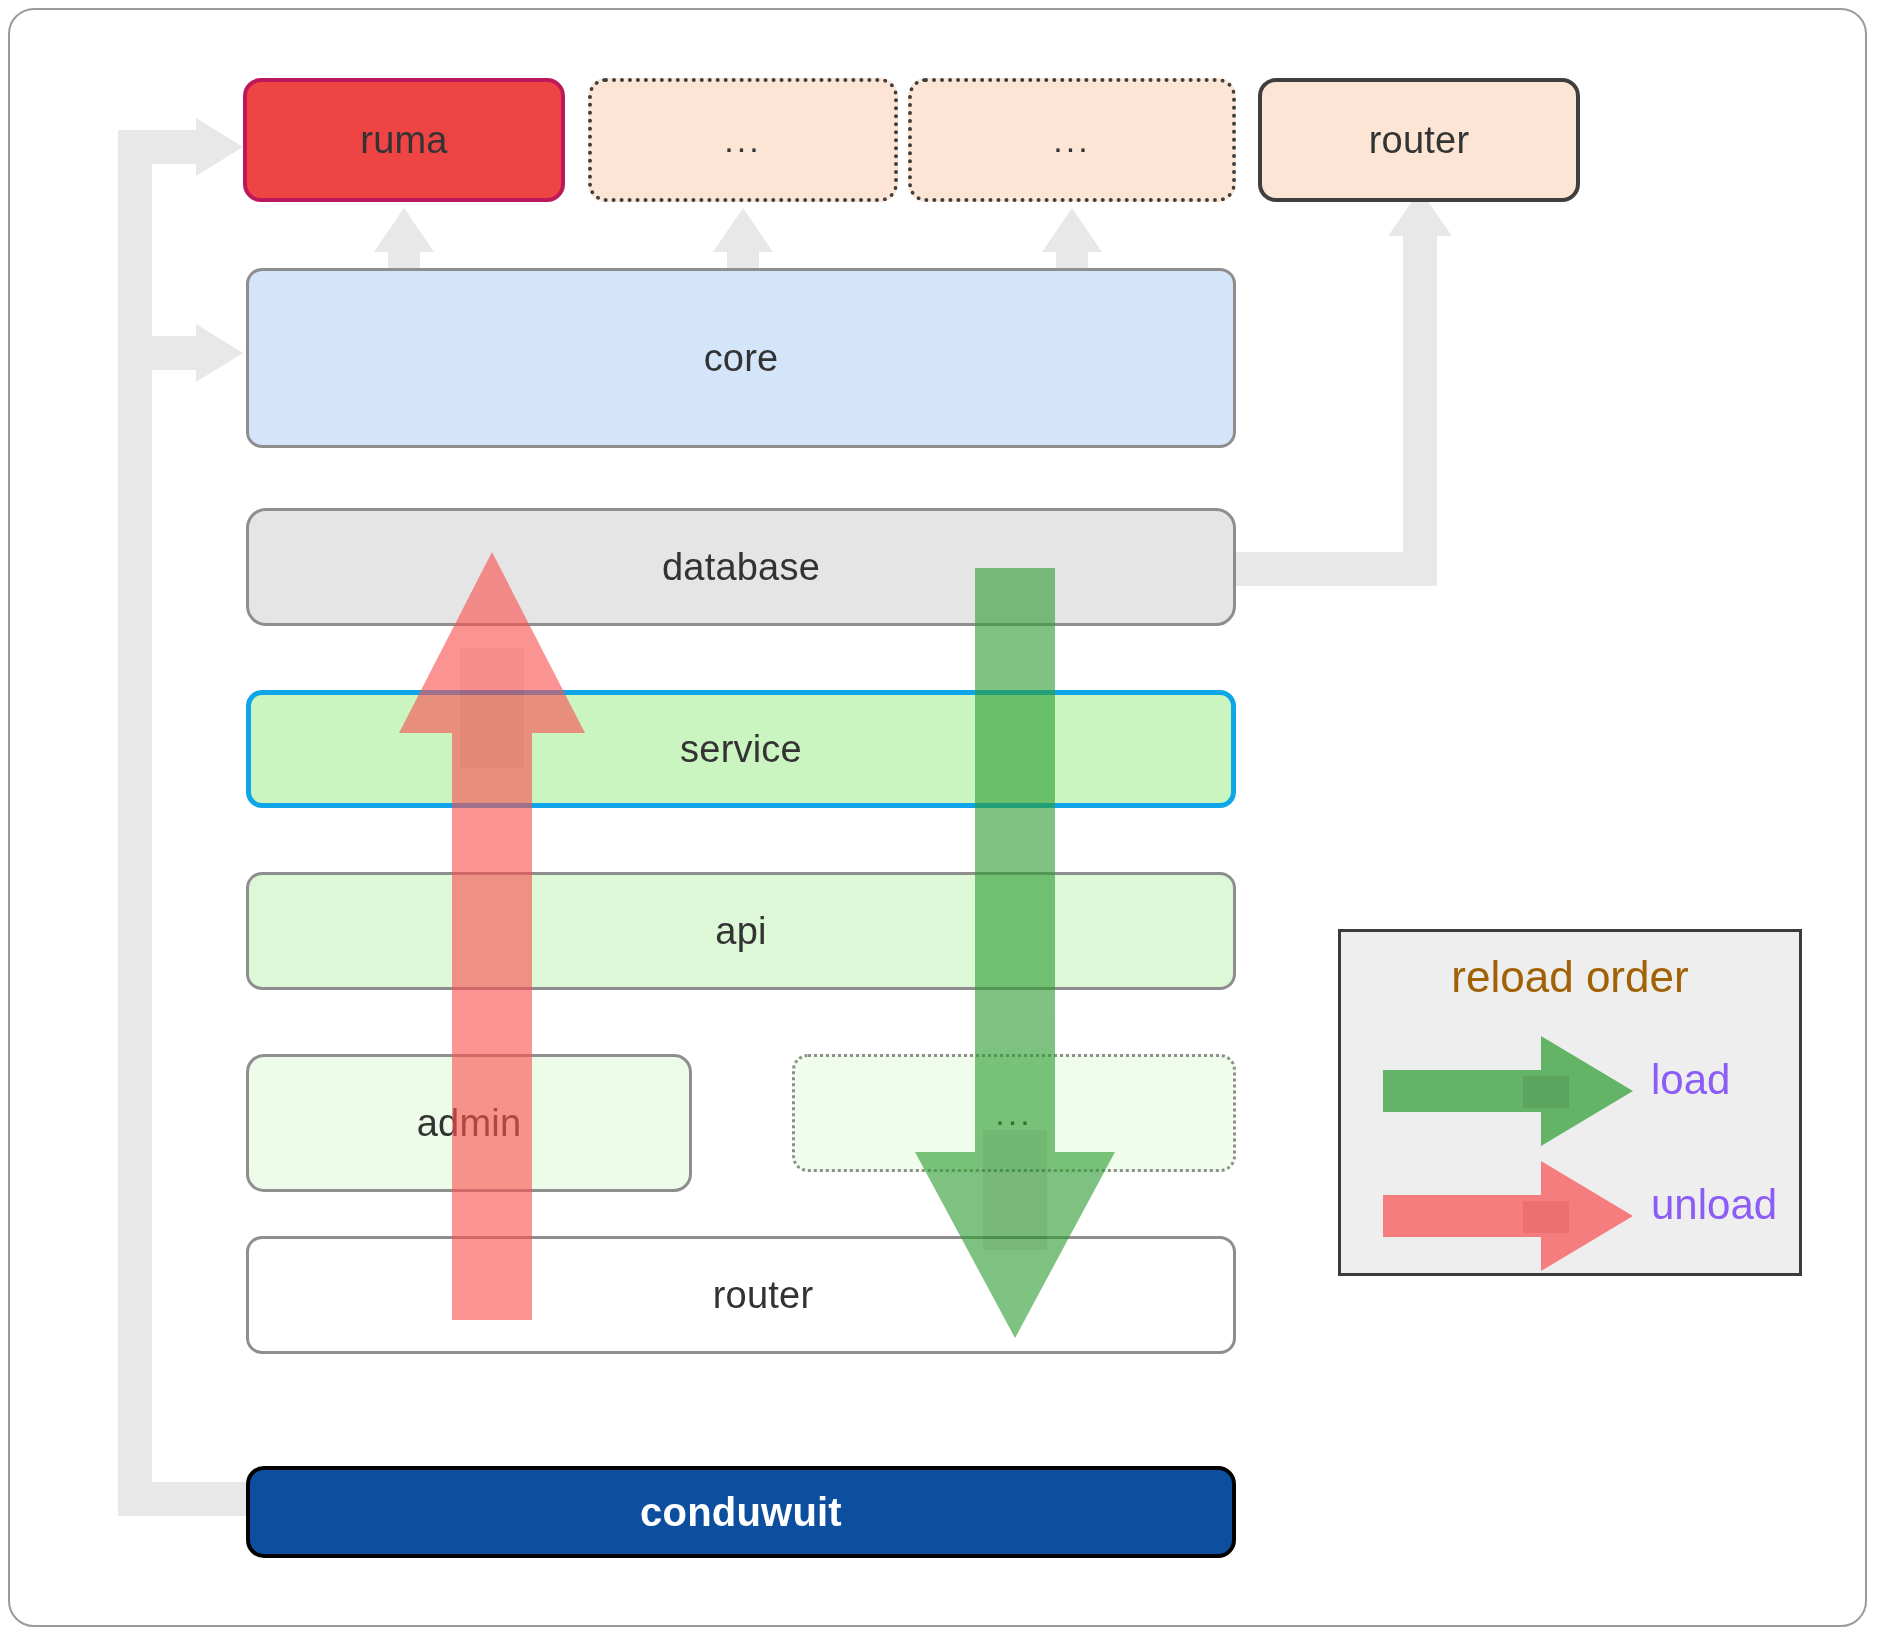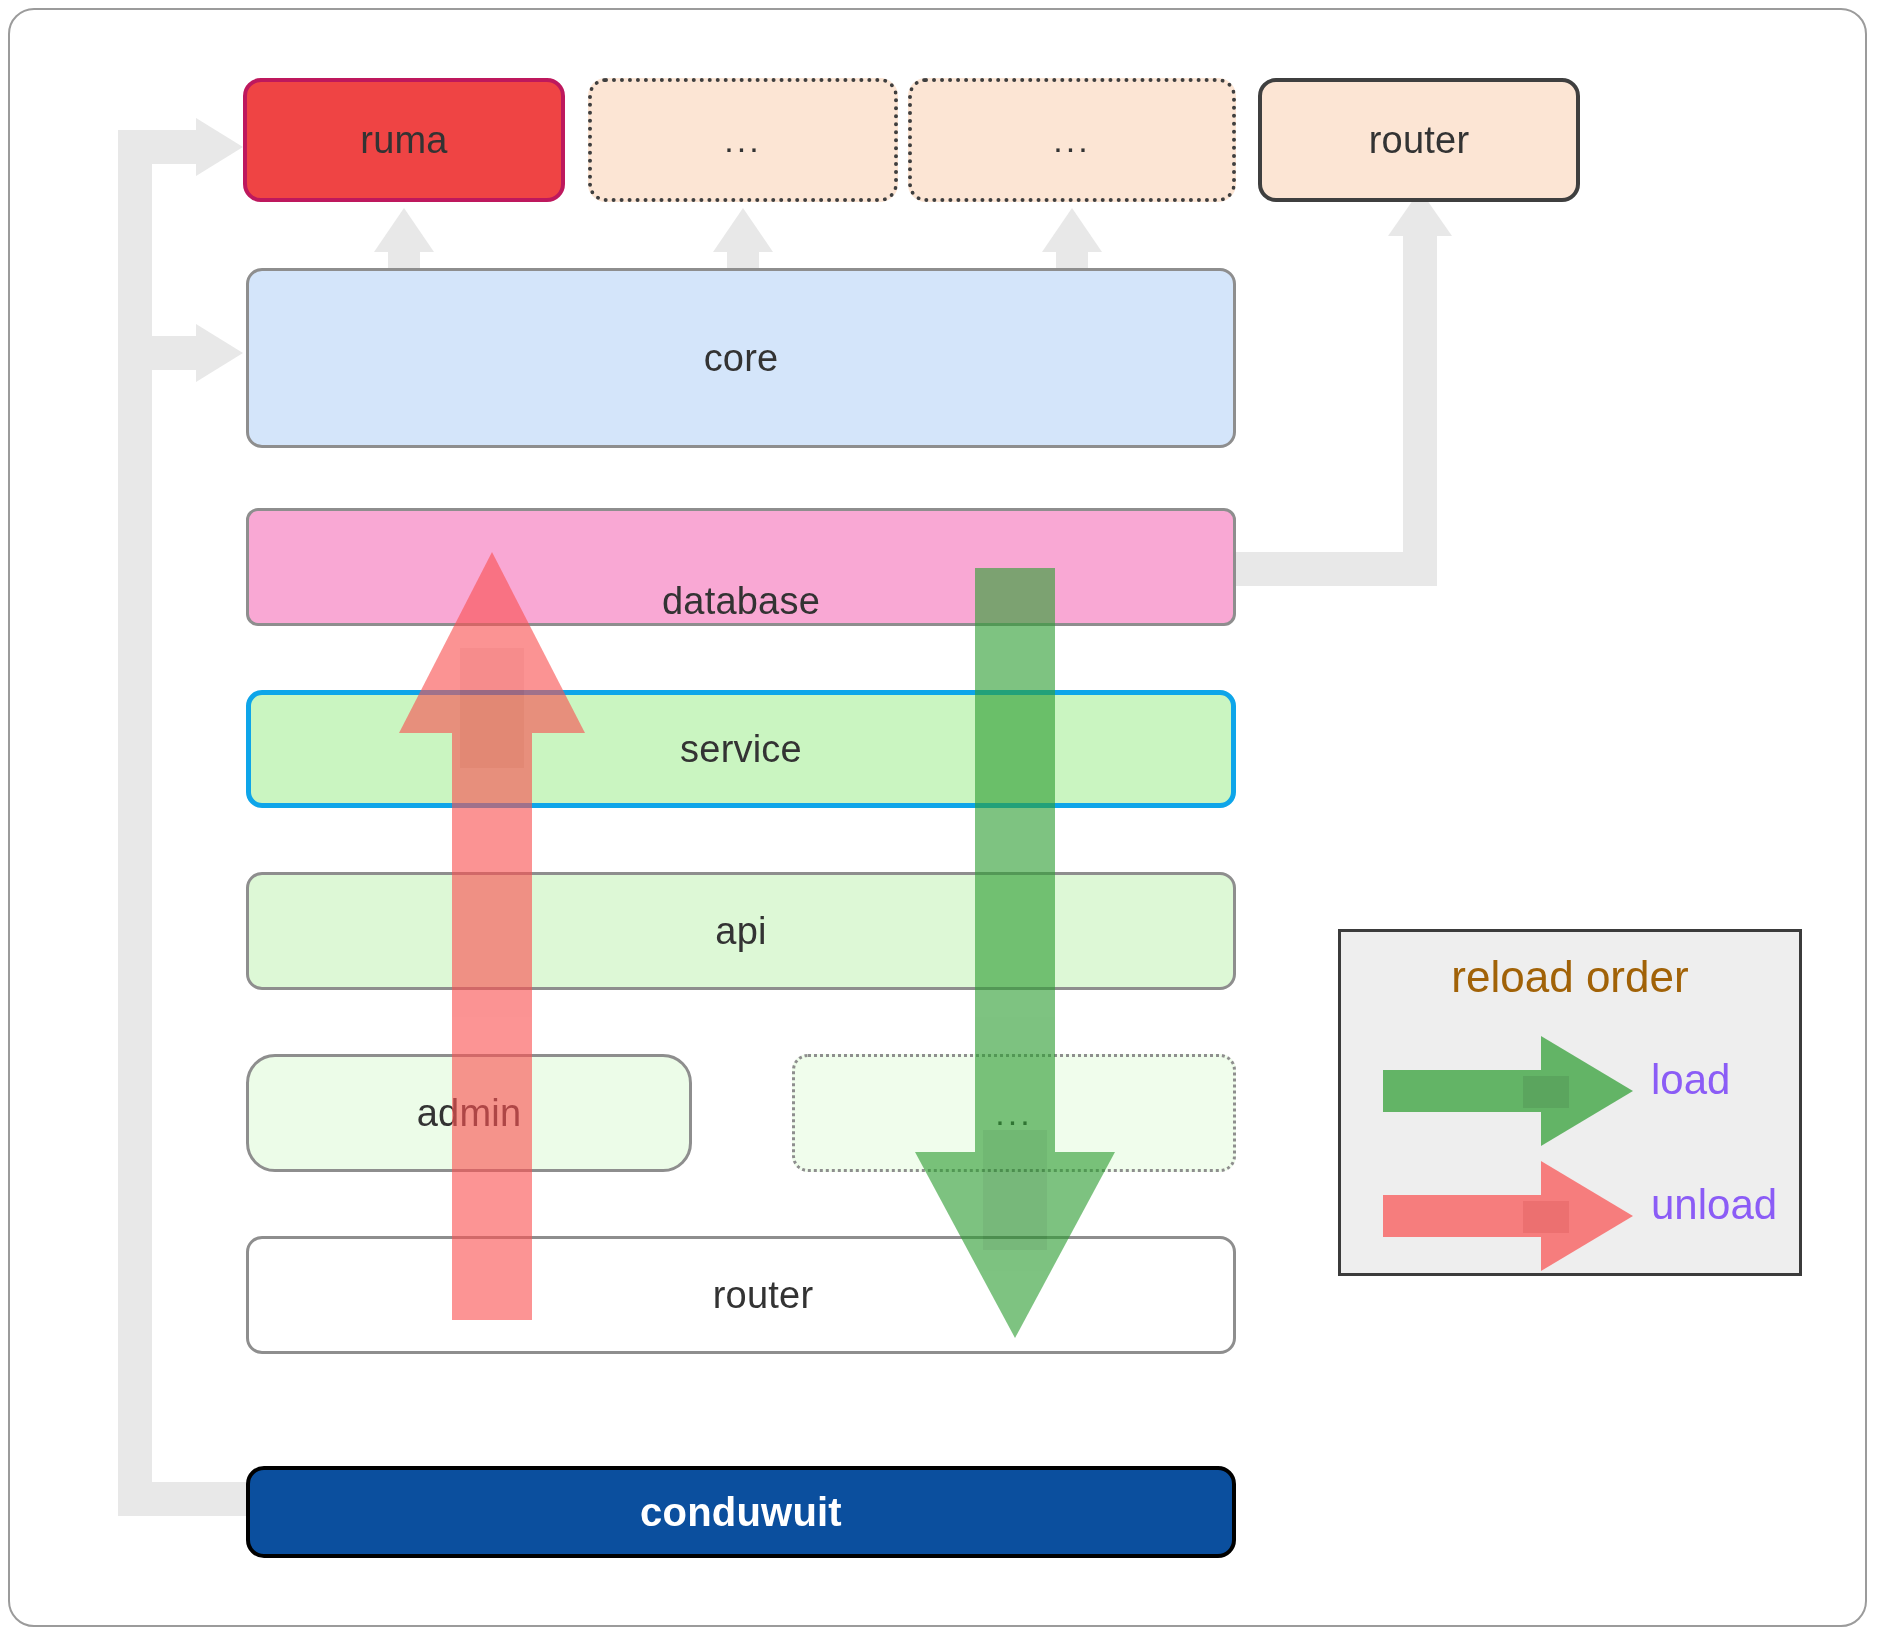--- a/index.html
+++ b/index.html
@@ -62,33 +62,33 @@
   .node-rocksdb {
     left: 1258px; top: 78px; width: 322px; height: 124px;
     background: #fce5d4; border: 4px solid #3f3f3f; border-radius: 18px;
   }
   .node-core {
     left: 246px; top: 268px; width: 990px; height: 180px;
     background: #d4e5fa; border: 3px solid #8e8e8e; border-radius: 16px;
   }
   .node-database {
     left: 246px; top: 508px; width: 990px; height: 118px;
-    background: #f9a8d4; border: 3px solid #8e8e8e; border-radius: 12px; align-items: flex-end;
+    background: #e5e5e5; border: 3px solid #8e8e8e; border-radius: 20px;
   }
   .node-service {
     left: 246px; top: 690px; width: 990px; height: 118px;
     background: #caf5c1; border: 5px solid #0ea5e9; border-radius: 16px;
   }
   .node-api {
     left: 246px; top: 872px; width: 990px; height: 118px;
     background: #ddf8d6; border: 3px solid #8e8e8e; border-radius: 16px;
   }
   .node-admin {
-    left: 246px; top: 1054px; width: 446px; height: 118px;
-    background: #ecfce8; border: 3px solid #8e8e8e; border-radius: 29px;
+    left: 246px; top: 1054px; width: 446px; height: 138px;
+    background: #ecfce8; border: 3px solid #8e8e8e; border-radius: 18px;
   }
   .node-dots-row {
     left: 792px; top: 1054px; width: 444px; height: 118px;
     background: #f0fdec; border: 3px dotted #8e8e8e; border-radius: 16px;
   }
   .node-router {
     left: 246px; top: 1236px; width: 990px; height: 118px;
     background: #ffffff; border: 3px solid #8e8e8e; border-radius: 16px; padding-left: 44px;
   }
   .node-conduwuit {

